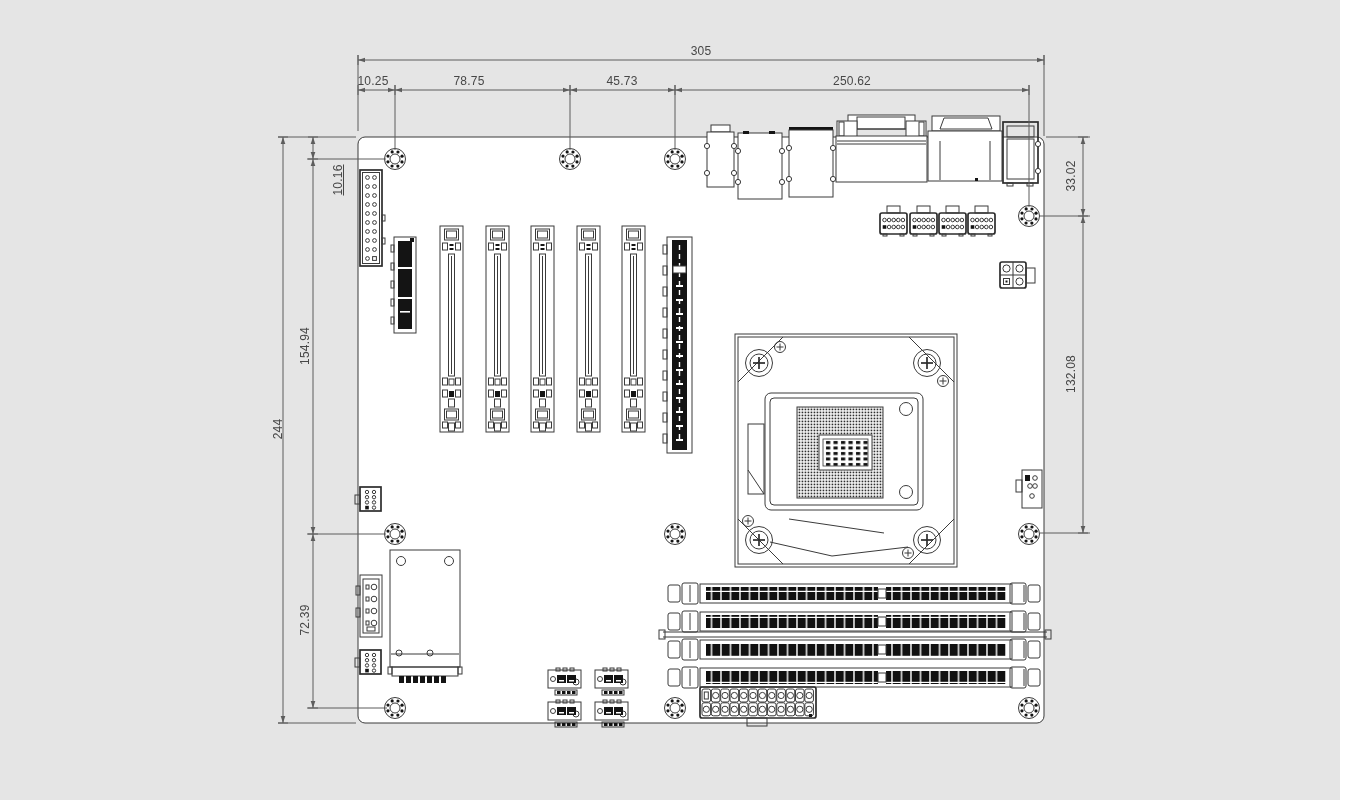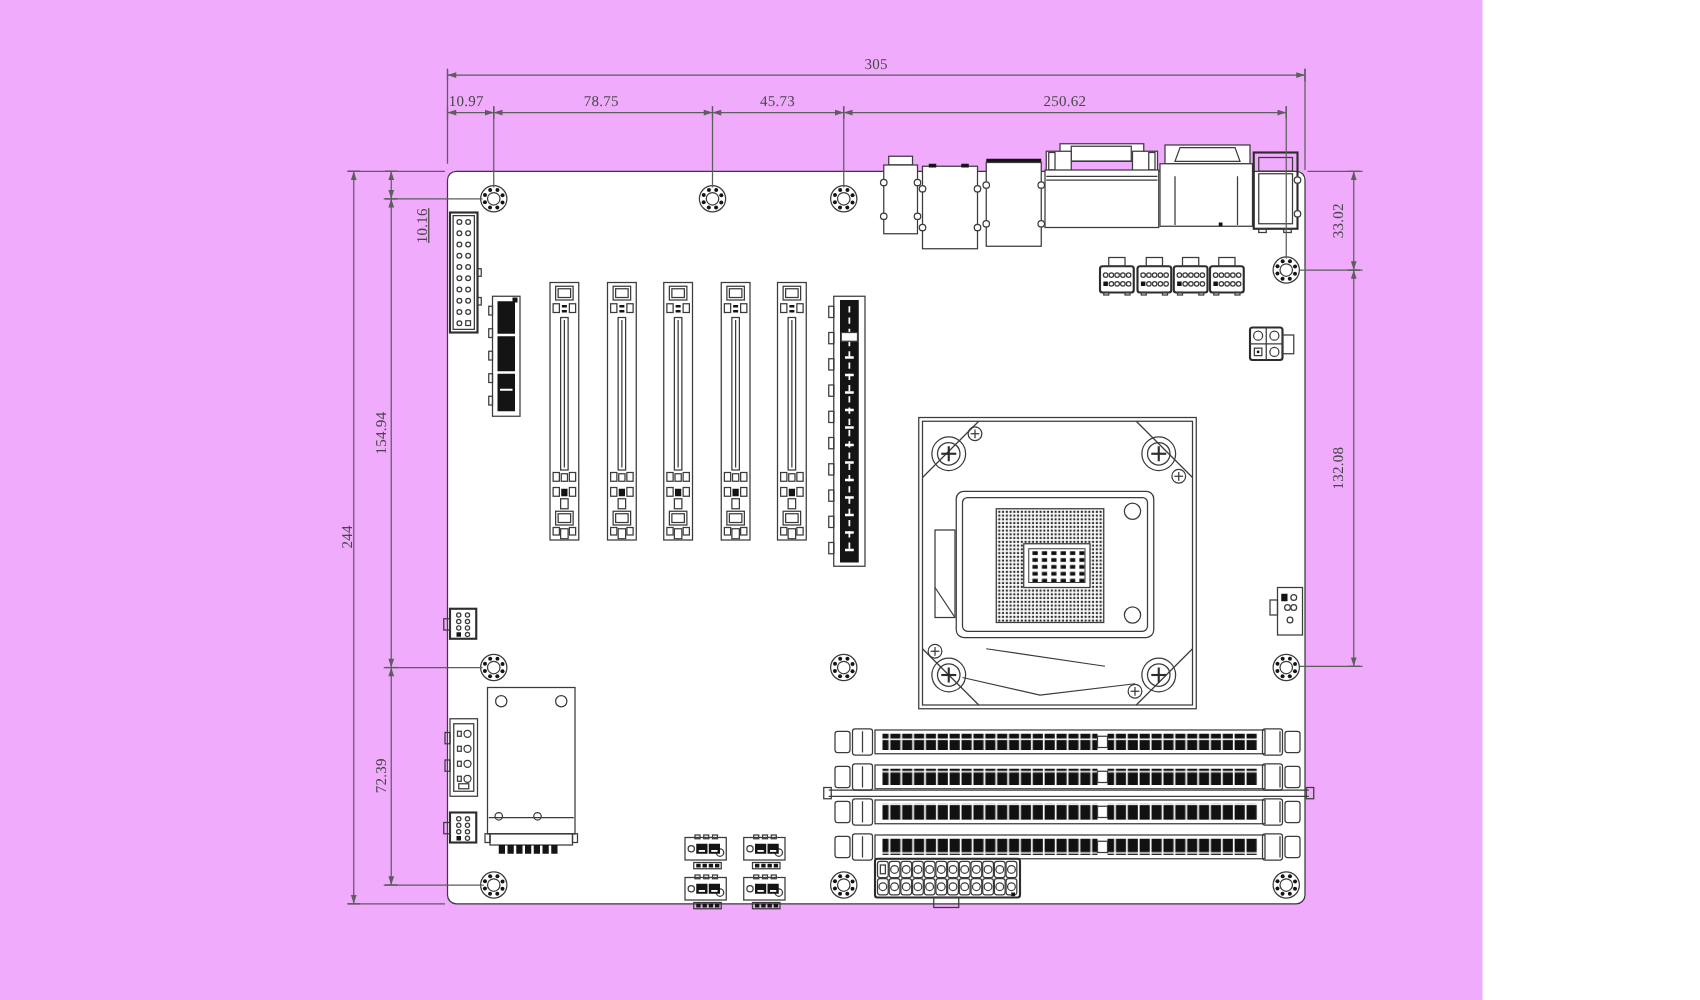--- a/index.html
+++ b/index.html
@@ -1,36 +1,36 @@
 <!DOCTYPE html>
 <html><head>
 <meta charset="utf-8">
 <style>
   html,body{margin:0;padding:0;background:#fff;}
-  .stage{position:relative;width:1186px;height:800px;background:#f0abfc;overflow:hidden;
-         font-family:Liberation Serif, serif;}
+  .stage{position:relative;width:1340px;height:800px;background:#e5e5e5;overflow:hidden;
+         font-family:Liberation Sans, sans-serif;}
   svg{position:absolute;left:0;top:0;}
   
   .s1{fill:none;stroke:#3b3b3b;stroke-width:1;}
   .s2{fill:none;stroke:#2c2c2c;stroke-width:1.7;}
   .blk{fill:#141414;stroke:none;}
   .wfill{fill:#fff;stroke:#3b3b3b;stroke-width:1;}
   .wrect{fill:#fff;stroke:none;}
   .wdash{stroke:#fff;stroke-width:1.4;fill:none;stroke-dasharray:5 4;}
   .hatchr{fill:url(#hatch);stroke:#3b3b3b;stroke-width:1;}
   .padsr{fill:url(#pads);stroke:#3b3b3b;stroke-width:.8;}
   .dimmr{fill:url(#dimmpat);stroke:none;}
   .dim{stroke:#5d5d5d;stroke-width:1;fill:none;}
   .dimf{fill:#5d5d5d;stroke:none;}
   
   .dlabel{position:absolute;font-size:12px;color:#474747;white-space:nowrap;letter-spacing:.2px;}
   .tc{text-align:center;}
   #l-305{left:671px;top:44px;width:60px;}
   #l-t0{left:352px;top:74px;width:42px;}
-  #l-t1{left:450px;top:74px;width:62px;}
+  #l-t1{left:438px;top:74px;width:62px;}
   #l-t2{left:591px;top:74px;width:62px;}
   #l-t3{left:819px;top:74px;width:66px;}
   .vrot{transform:rotate(-90deg);transform-origin:center;}
   #l-244{left:246px;top:422px;width:64px;}
   #l-l0{left:308px;top:173px;width:60px;text-decoration:underline;}
   #l-l1{left:273px;top:339px;width:64px;}
   #l-l2{left:273px;top:613px;width:64px;}
   #l-r0{left:1039px;top:169px;width:64px;}
   #l-r1{left:1039px;top:367px;width:64px;}
 </style>
@@ -830,21 +830,21 @@
         <line x1="1078" y1="216" x2="1088" y2="216" class="dim"></line>
         <line x1="1078" y1="533" x2="1088" y2="533" class="dim"></line>
         <polygon points="1083,137 1080.7,144 1085.3,144" class="dimf"></polygon>
         <polygon points="1083,216 1080.7,209 1085.3,209" class="dimf"></polygon>
         <polygon points="1083,216 1080.7,223 1085.3,223" class="dimf"></polygon>
         <polygon points="1083,533 1080.7,526 1085.3,526" class="dimf"></polygon>
       </g>
     </svg>
 
   <span class="dlabel tc" id="l-305">305</span>
-  <span class="dlabel tc" id="l-t0">10.97</span>
+  <span class="dlabel tc" id="l-t0">10.25</span>
   <span class="dlabel tc" id="l-t1">78.75</span>
   <span class="dlabel tc" id="l-t2">45.73</span>
   <span class="dlabel tc" id="l-t3">250.62</span>
   <span class="dlabel tc vrot" id="l-244">244</span>
   <span class="dlabel tc vrot" id="l-l0">10.16</span>
   <span class="dlabel tc vrot" id="l-l1">154.94</span>
   <span class="dlabel tc vrot" id="l-l2">72.39</span>
   <span class="dlabel tc vrot" id="l-r0">33.02</span>
   <span class="dlabel tc vrot" id="l-r1">132.08</span>
 </div>

